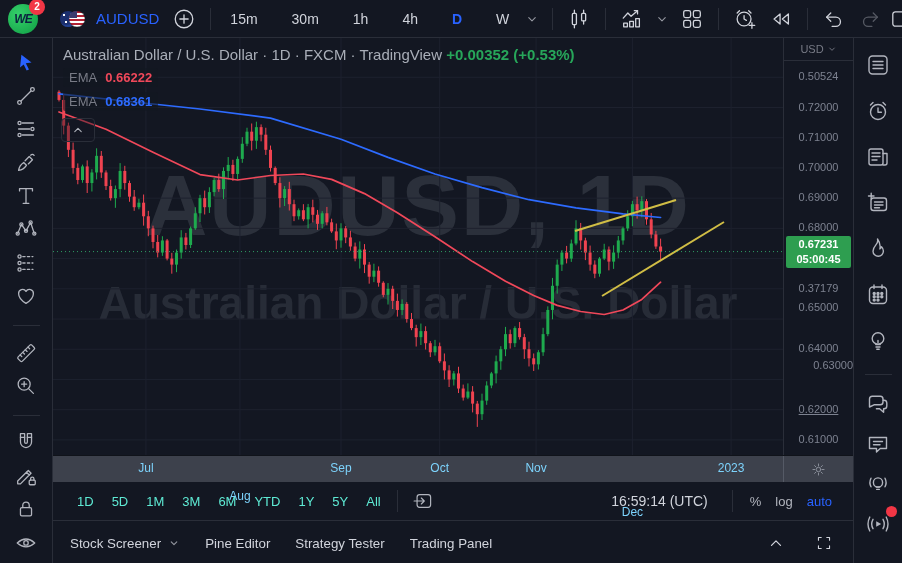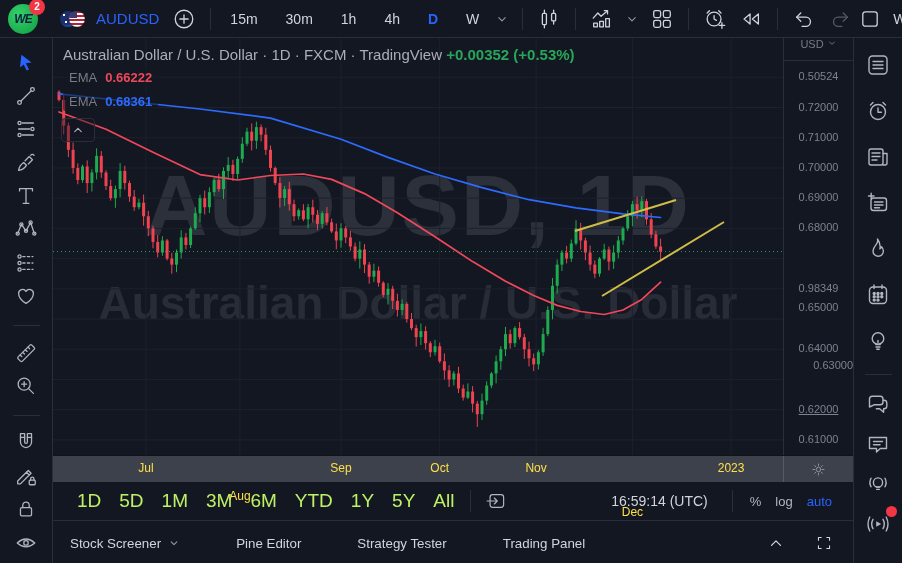--- a/index.html
+++ b/index.html
@@ -26,21 +26,21 @@
   .flag.au:after{content:"";position:absolute;left:3px;top:3px;width:2px;height:2px;background:#fff;
                  box-shadow:6px 2px 0 #fff,2px 7px 0 #fff,8px 8px 0 #fff;}
   .flag.us{left:9px;background:repeating-linear-gradient(#b22234 0 2px,#fff 2px 4px);z-index:2;
            box-shadow:inset 0 0 0 0.5px rgba(0,0,0,.4);}
   .flag.us:after{content:"";position:absolute;left:0;top:0;width:8px;height:7px;background:#3c3b6e;
                  border-top-left-radius:8px;}
   .symbol{font-size:15px;font-weight:normal;color:#2962ff;margin:0 4px;}
   .icon-btn{display:flex;align-items:center;justify-content:center;width:30px;height:30px;color:#d1d4dc;border-radius:3px;}
   .icon-btn.sm{width:18px;color:#9598a1;}
   .icon-btn.dim{opacity:.35;}
-  .intervals{display:flex;align-items:center;gap:16px;margin:0 2px;}
+  .intervals{display:flex;align-items:center;gap:22px;margin:0 2px;}
   .tb-interval{font-size:14px;color:#d1d4dc;padding:3px 6px;border-radius:3px;}
   .tb-interval.active{color:#2962ff;font-weight:bold;}
   .layout-name{font-size:14px;color:#d1d4dc;white-space:nowrap;padding:0 2px;}
 
   
   .bodyrow{flex:1;display:flex;min-height:0;}
   .left-toolbar{flex:0 0 53px;box-sizing:border-box;border-right:1px solid #2a2e39;
                 display:flex;flex-direction:column;align-items:center;padding-top:12px;overflow:hidden;}
   .tool{width:28px;height:28px;margin-bottom:8px;display:flex;align-items:center;justify-content:center;
         color:#b2b5be;border-radius:3px;}
@@ -62,36 +62,36 @@
   .legend-change{font-weight:bold;}
   .ema-row{display:inline-flex;align-items:center;gap:8px;font-size:13px;background:rgba(19,23,34,.6);
            padding:2px 6px;border-radius:2px;margin-top:5px;}
   .ema-row .ema-name{color:#787b86;}
   .ema-rows{display:flex;flex-direction:column;align-items:flex-start;}
   .collapse-btn{position:absolute;left:8px;top:80px;z-index:2;width:34px;height:24px;border:1px solid #2a2e39;
                 border-radius:4px;background:rgba(19,23,34,.4);color:#b2b5be;display:flex;align-items:center;justify-content:center;}
 
   .price-axis{flex:0 0 70px;box-sizing:border-box;border-left:1px solid #2a2e39;position:relative;
               font-size:11px;color:#7d8290;}
-  .axis-head{height:22px;display:flex;justify-content:center;gap:3px;
+  .axis-head{height:22px;display:flex;align-items:center;justify-content:center;gap:3px;
              border-bottom:1px solid #2a2e39;color:#787b86;font-size:11px;}
   .tick{position:absolute;left:0;right:0;text-align:center;}
   .last-label{position:absolute;left:2px;right:2px;border-radius:2px;color:#fff;text-align:center;
               font-weight:bold;font-size:11px;line-height:15px;padding:1px 0;z-index:3;}
 
   
-  .band{flex:0 0 26px;display:flex;background:#3d414c;border-top:1px solid #10131a;font-size:12px;color:#fde047;}
+  .band{flex:0 0 26px;display:flex;background:#3d414c;border-top:1px solid #10131a;font-size:12px;color:#7dd3fc;}
   .band-plot{width:730px;position:relative;}
   .month{position:absolute;top:0;line-height:25px;transform:translateX(-50%);}
   .band-gear{flex:1;border-left:1px solid #555a66;display:flex;align-items:center;justify-content:center;color:#8a8f9a;}
 
   
   .toolbar2{flex:0 0 38px;display:flex;align-items:center;padding:0 14px 0 18px;box-sizing:border-box;font-size:13px;}
   .ranges{display:flex;align-items:center;gap:6px;}
-  .range{color:#bef264;font-size:19px;padding:3px 6px;border-radius:3px;}
+  .range{color:#5eead4;font-size:13px;padding:3px 6px;border-radius:3px;}
   .tb2-spacer{flex:1;}
   .clock{color:#d1d4dc;font-size:14px;margin-right:14px;}
   .scale-btn{color:#b2b5be;font-size:13px;padding:3px 7px;}
   .scale-btn.blue{color:#2962ff;}
 
   
   .tabsbar{flex:0 0 44px;border-top:1px solid #2a2e39;display:flex;align-items:center;gap:36px;
            padding:0 17px;position:relative;font-size:13px;}
   .tab{color:#d1d4dc;display:flex;align-items:center;gap:7px;}
   .tabs-right{position:absolute;right:14px;display:flex;align-items:center;gap:18px;color:#b2b5be;}
@@ -630,27 +630,31 @@
                 <path d="M7 10.5l6 6 6-6"></path>
               </svg>
           </div>
           <div id="price-ticks">
               <div class="tick" style="top: 32.2826px;">0.50524</div>
               <div class="tick" style="top: 62.5px;">0.72000</div>
               <div class="tick" style="top: 92.7174px;">0.71000</div>
               <div class="tick" style="top: 122.935px;">0.70000</div>
               <div class="tick" style="top: 153.152px;">0.69000</div>
               <div class="tick" style="top: 183.37px;">0.68000</div>
-              <div class="tick" style="top: 243.804px;">0.98349</div>
+              <div class="tick" style="top: 243.804px;">0.37179</div>
               <div class="tick" style="top: 263px;">0.65000</div>
               <div class="tick" style="top: 304.239px;">0.64000</div>
               <div class="tick" style="top: 321px; text-align: right;">0.63000</div>
               <div class="tick" style="top: 364.674px; text-decoration: underline;">0.62000</div>
               <div class="tick" style="top: 394.891px;">0.61000</div>
             </div>
+          <div class="last-label" id="last-label" style="top: 197.607px; background: rgb(46, 158, 80);">
+            <div>0.67231</div>
+            <div>05:00:45</div>
+          </div>
         </div>
       </div>
 
       <div class="band">
         <div class="band-plot" id="band-plot">
             <div class="month" style="left: 92.95px;">Jul</div>
             <div class="month" style="left: 186.95px; margin-top: 28px;">Aug</div>
             <div class="month" style="left: 288px;">Sep</div>
             <div class="month" style="left: 386.7px;">Oct</div>
             <div class="month" style="left: 483.05px;">Nov</div>
@@ -686,21 +690,21 @@
         </button>
         <div class="tb2-spacer"></div>
         <button class="clock">16:59:14 (UTC)</button>
         <div class="sep" style="margin:0 10px;"></div>
         <button class="scale-btn">%</button>
         <button class="scale-btn">log</button>
         <button class="scale-btn blue">auto</button>
       </div>
 
       <div class="tabsbar">
-        <div id="tabs" style="display:flex;gap:56px;">
+        <div id="tabs" style="display:flex;gap:25px;">
             <button class="tab">
               <span>Stock Screener</span>
               <svg viewBox="0 0 26 26" width="12" height="12" fill="none" stroke="#9598a1" stroke-width="2.4" stroke-linecap="round" stroke-linejoin="round">
                 <path d="M7 10.5l6 6 6-6"></path>
               </svg>
             </button>
             <button class="tab">
               <span>Pine Editor</span>
             </button>
             <button class="tab">

